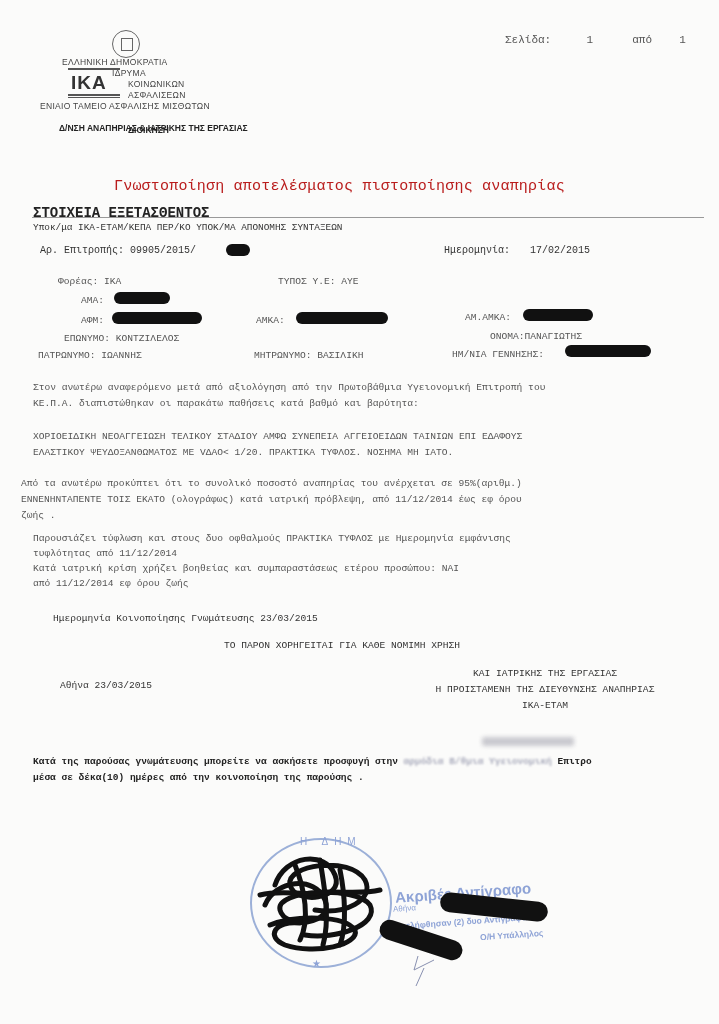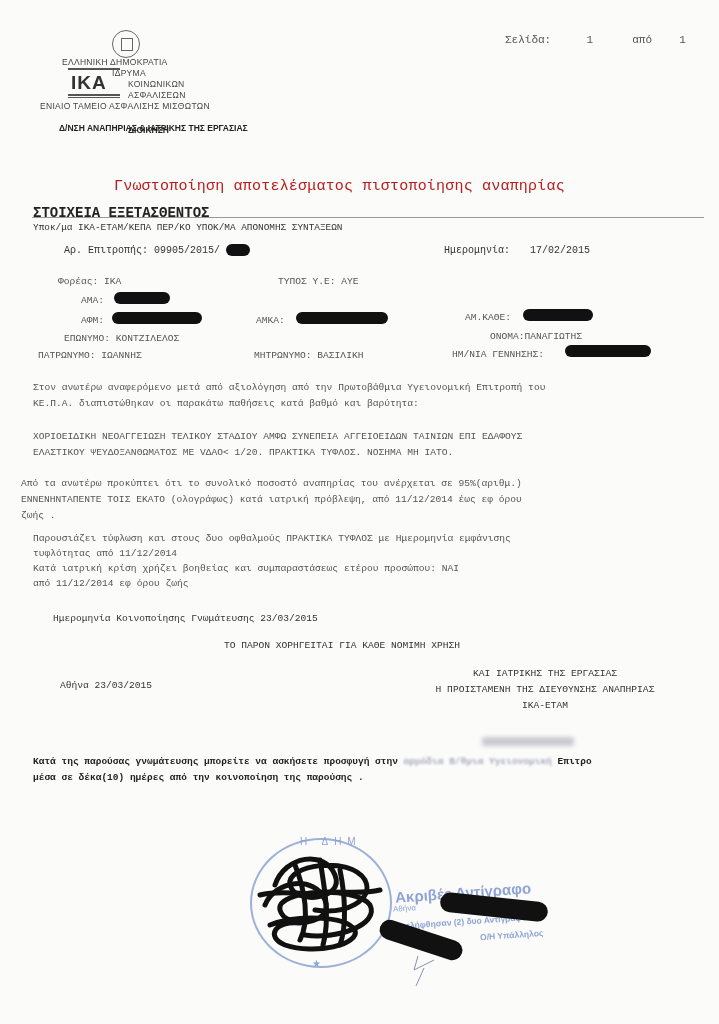--- a/index.html
+++ b/index.html
@@ -67,21 +67,21 @@
   <span style="display:inline-block;width:14px;"></span>
   <span>1</span>
 </div>
 
 <div class="abs doc-title" style="left:114px;top:178px;">Γνωστοποίηση αποτελέσματος πιστοποίησης αναπηρίας</div>
 
 <div class="abs section-head" style="left:33px;top:205px;">ΣΤΟΙΧΕΙΑ ΕΞΕΤΑΣΘΕΝΤΟΣ</div>
 <div class="abs rule"></div>
 <div class="abs t11" style="left:33px;top:222px;font-size:9.4px;">Υποκ/μα ΙΚΑ-ΕΤΑΜ/ΚΕΠΑ ΠΕΡ/ΚΟ ΥΠΟΚ/ΜΑ ΑΠΟΝΟΜΗΣ ΣΥΝΤΑΞΕΩΝ</div>
 
-<div class="abs t11" style="left:40px;top:245px;margin-left:24px;">
+<div class="abs t11" style="left:40px;top:245px;">
   <span>Αρ. Επιτροπής:</span>
   <span>09905/2015/</span>
 </div>
 <div class="redact" style="left:226px;top:244px;width:24px;"></div>
 <div class="abs t11" style="left:444px;top:245px;">
   <span>Ημερομηνία:</span>
   <span style="display:inline-block;width:8px;"></span>
   <span>17/02/2015</span>
 </div>
 
@@ -94,21 +94,21 @@
   <span>ΑΥΕ</span>
 </div>
 
 <div class="abs t10" style="left:81px;top:295px;">ΑΜΑ:</div>
 <div class="redact" style="left:114px;top:292px;width:56px;"></div>
 
 <div class="abs t10" style="left:81px;top:315px;">ΑΦΜ:</div>
 <div class="redact" style="left:112px;top:312px;width:90px;"></div>
 <div class="abs t10" style="left:256px;top:315px;">ΑΜΚΑ:</div>
 <div class="redact" style="left:296px;top:312px;width:92px;"></div>
-<div class="abs t10" style="left:465px;top:312px;">ΑΜ.ΚΑΘΕ:</div>
+<div class="abs t10" style="left:465px;top:312px;">ΑΜ.ΑΜΚΑ:</div>
 <div class="redact" style="left:523px;top:309px;width:70px;"></div>
 
 <div class="abs t10" style="left:64px;top:333px;">
   <span>ΕΠΩΝΥΜΟ:</span>
   <span>ΚΟΝΤΖΙΛΕΛΟΣ</span>
 </div>
 <div class="abs t10" style="left:490px;top:331px;">
   <span>ΟΝΟΜΑ:</span><span>ΠΑΝΑΓΙΩΤΗΣ</span>
 </div>
 

